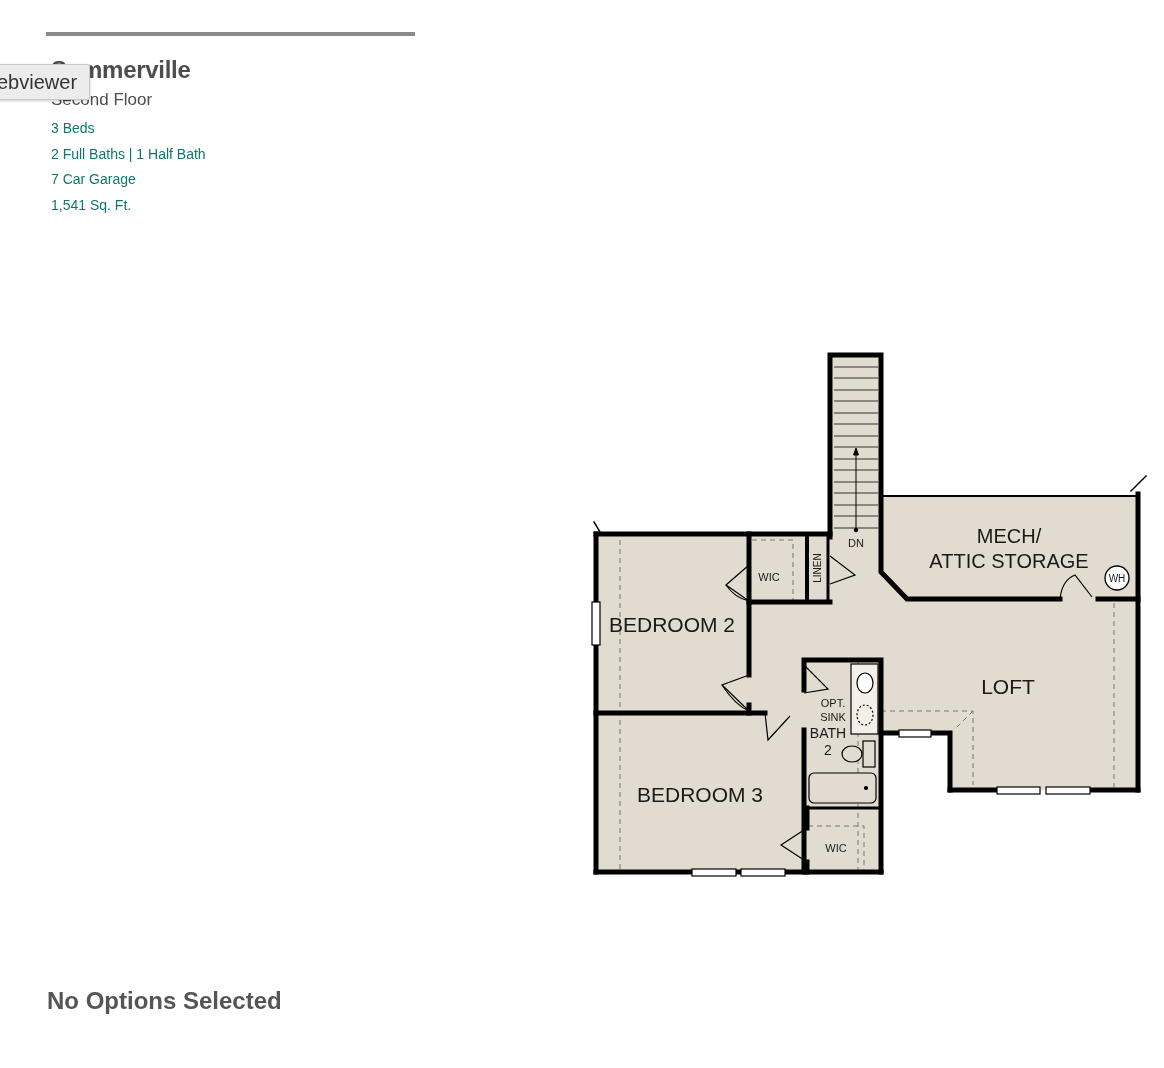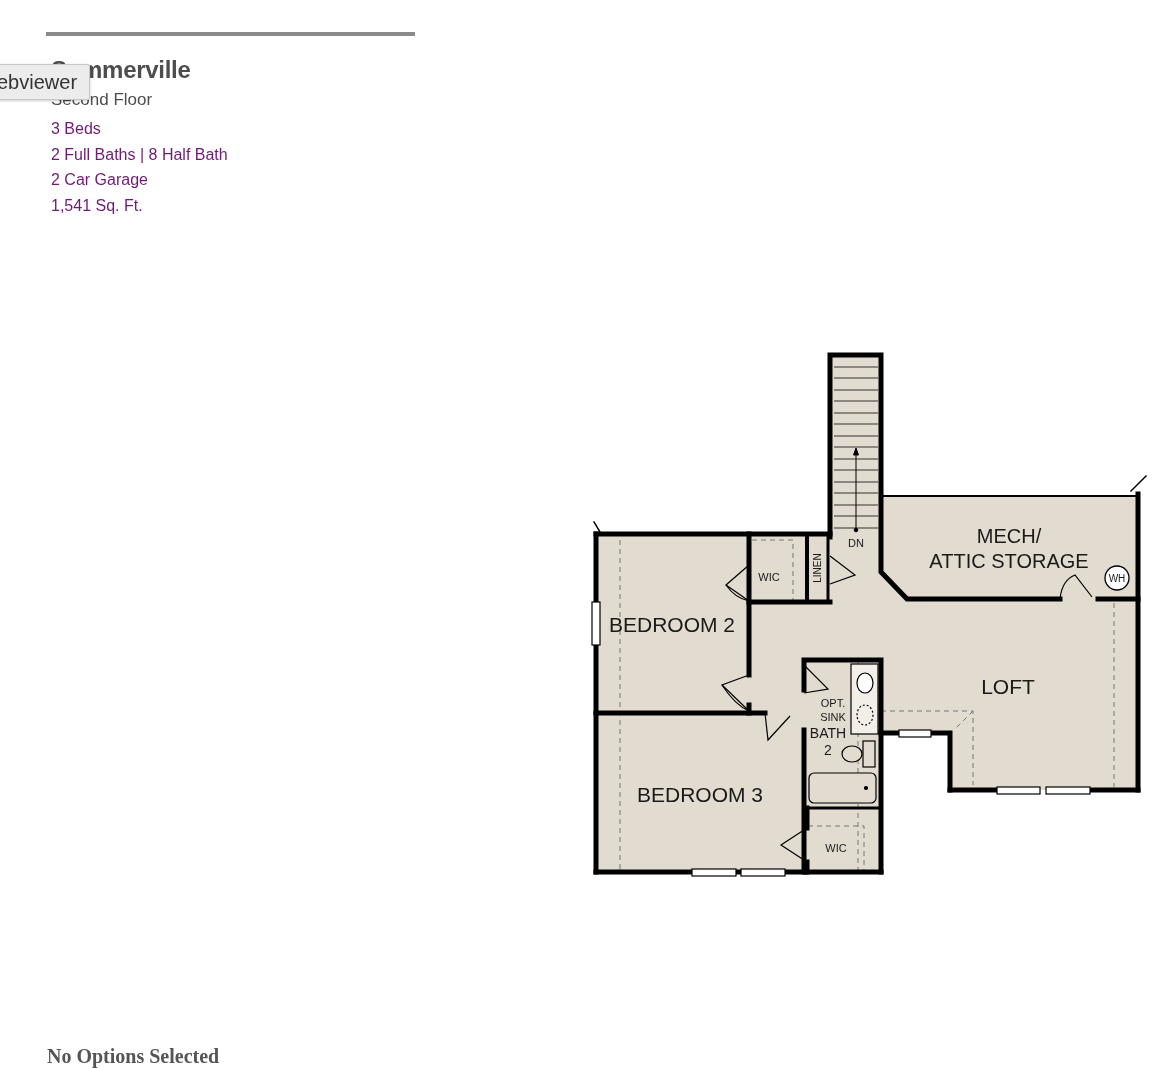--- a/index.html
+++ b/index.html
@@ -2,40 +2,40 @@
 <html><head>
   <meta charset="utf-8">
   <style>
     html, body { margin: 0; padding: 0; background: #ffffff; }
     body { width: 1164px; height: 1068px; position: relative; overflow: hidden;
            font-family: "Liberation Sans", "DejaVu Sans", sans-serif; color: #4a4a4a; }
     .top-rule { position: absolute; left: 46px; top: 32px; width: 369px; height: 4px; background: #8a8a8a; }
     .info { position: absolute; left: 51px; top: 54px; }
     .plan-title { font-size: 24px; font-weight: bold; color: #4d4d4d; margin: 0; line-height: 32px; letter-spacing: -0.3px; }
     .plan-sub { font-size: 17px; color: #4d4d4d; line-height: 24px; margin-top: 2px; margin-bottom: 4px; }
-    .spec { font-size: 16px; color: #701a75; line-height: 25.5px; }
+    .spec { font-size: 14px; color: #0f766e; line-height: 25.5px; }
     .tooltip { position: absolute; left: -4px; top: 64px; height: 34px; padding: 0 12px 0 0;
                background: #ececec; border: 1px solid #c8c8c8; border-radius: 2px;
                box-shadow: 0 1px 3px rgba(0,0,0,0.2);
                font-size: 20px; line-height: 34px; color: #333; white-space: nowrap; }
-    .options { position: absolute; left: 47px; top: 1045px; font-size: 20px; font-weight: bold; color: #555; font-family: Liberation Serif, serif; }
+    .options { position: absolute; left: 47px; top: 987px; font-size: 24px; font-weight: bold; color: #555; }
     .plan { position: absolute; left: 0; top: 0; }
     .room-label { font-family: "Liberation Sans", sans-serif; fill: #1a1a1a; }
   </style>
 </head>
 <body>
 
 <div class="top-rule"></div>
 
 <div class="info">
   <h1 class="plan-title">Summerville</h1>
   <div class="plan-sub">Second Floor</div>
   <div class="spec">3 Beds</div>
-  <div class="spec">2 Full Baths | 8 Half Bath</div>
-  <div class="spec">2 Car Garage</div>
+  <div class="spec">2 Full Baths | 1 Half Bath</div>
+  <div class="spec">7 Car Garage</div>
   <div class="spec">1,541 Sq. Ft.</div>
 </div>
 
 <div class="tooltip">ebviewer</div>
 
 <svg class="plan" width="1164" height="1068" viewBox="0 0 1164 1068">
 
   <g fill="#e2dbcf">
     <rect x="830" y="355" width="51" height="182"></rect>
     <polygon points="596,534 830,534 830,495 1138,495 1138,790 950,790 950,733 881,733 881,872 596,872"></polygon>

